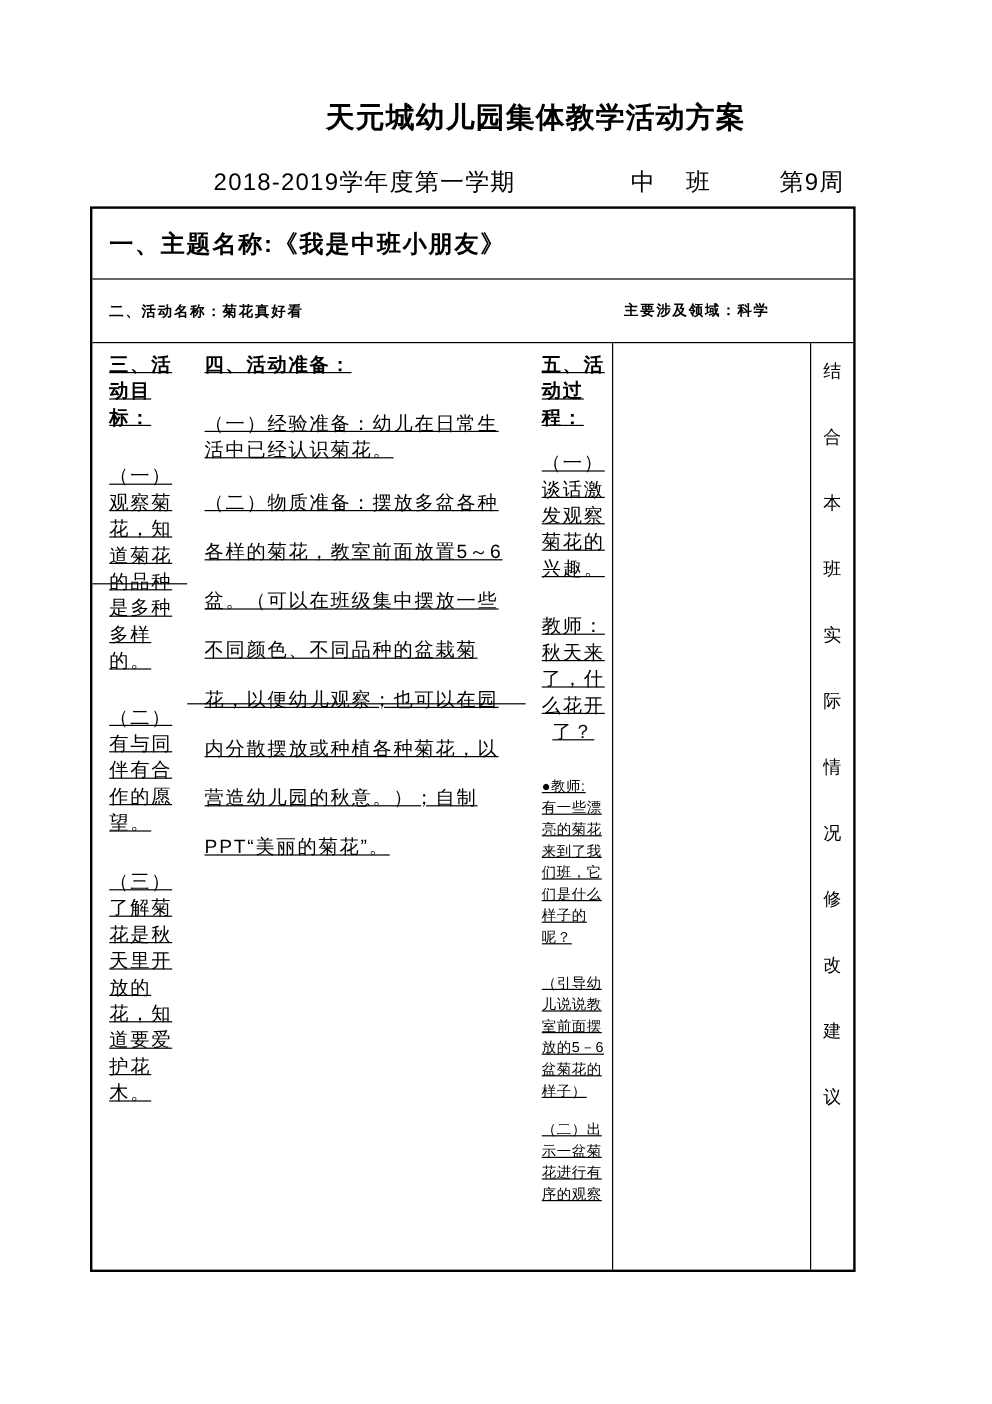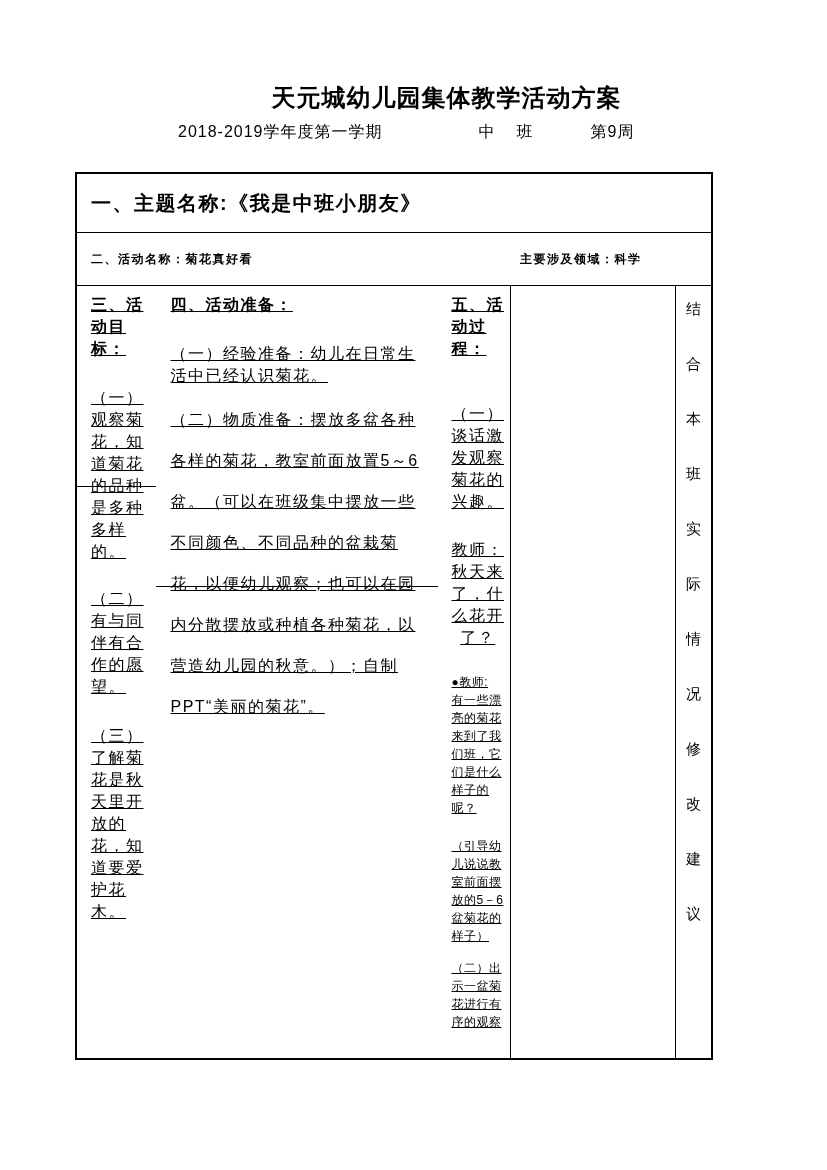--- a/index.html
+++ b/index.html
@@ -23,25 +23,25 @@
     left: 0;
     width: 100%;
     padding-left: 66px;
     text-align: center;
     font-size: 24px;
     font-weight: bold;
     letter-spacing: 1px;
   }
   .subtitle {
     position: absolute;
-    top: 122px;
+    top: 138px;
     left: 178px;
     display: flex;
     align-items: flex-end;
-    font-size: 16px;
+    font-size: 20px;
     letter-spacing: 1px;
     white-space: pre;
   }
   .subtitle .class-name { margin-left: 96px; letter-spacing: 3px; }
   .subtitle .week { margin-left: 55px; }
 
   .doc-table {
     position: absolute;
     left: 75px;
     top: 172px;
@@ -98,21 +98,21 @@
     letter-spacing: 1.5px;
     line-height: 22px;
   }
   .cell-goals  { height: 201px; border-bottom: 1px solid #000000; }
   .cell-prep   { height: 301px; border-bottom: 1px solid #000000; }
   .cell-process{ flex: 1; }
   .sec-heading { font-weight: bold; }
   .para        { margin-top: 27px; }
   .para-wrap   { margin-top: 12px; line-height: 41px; }
   .p-goal-1    { margin-top: 25px; }
-  .p-proc-0    { margin-top: 43px; }
+  .p-proc-0    { margin-top: 16px; }
   .p-proc-1    { margin-top: 26px; text-align: center; }
   .para-sm     { font-size: 12px; letter-spacing: 0.5px; line-height: 18px; }
   .p-proc-2    { margin-top: 24px; }
   .p-proc-3    { margin-top: 20px; }
   .p-proc-4    { margin-top: 14px; }
 
   .mid-col {
     width: 165px;
     border-right: 1px solid #000000;
   }

